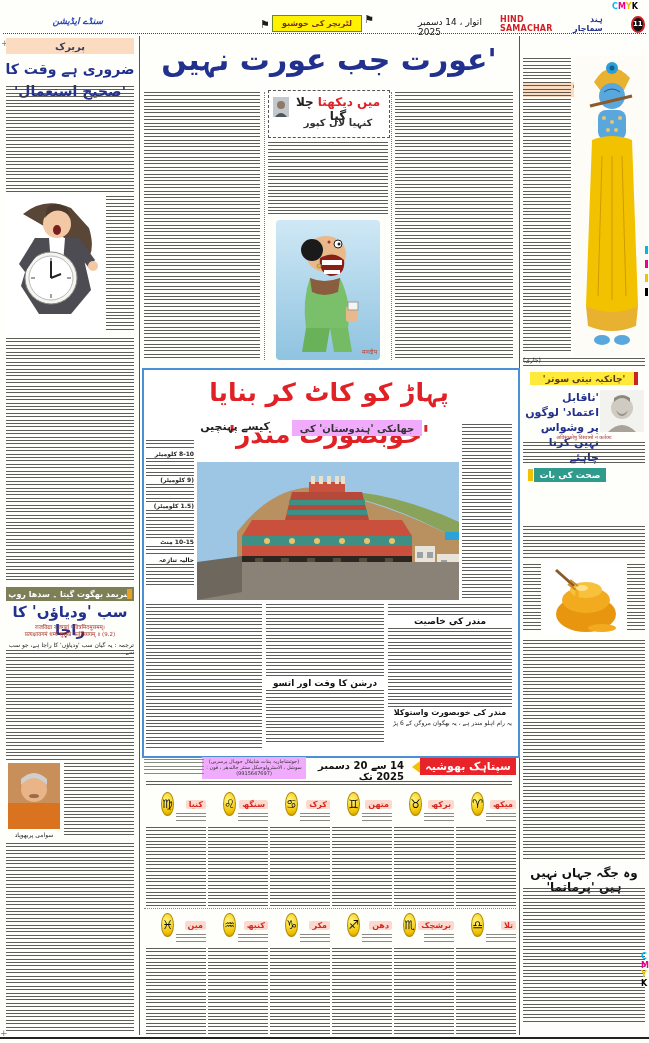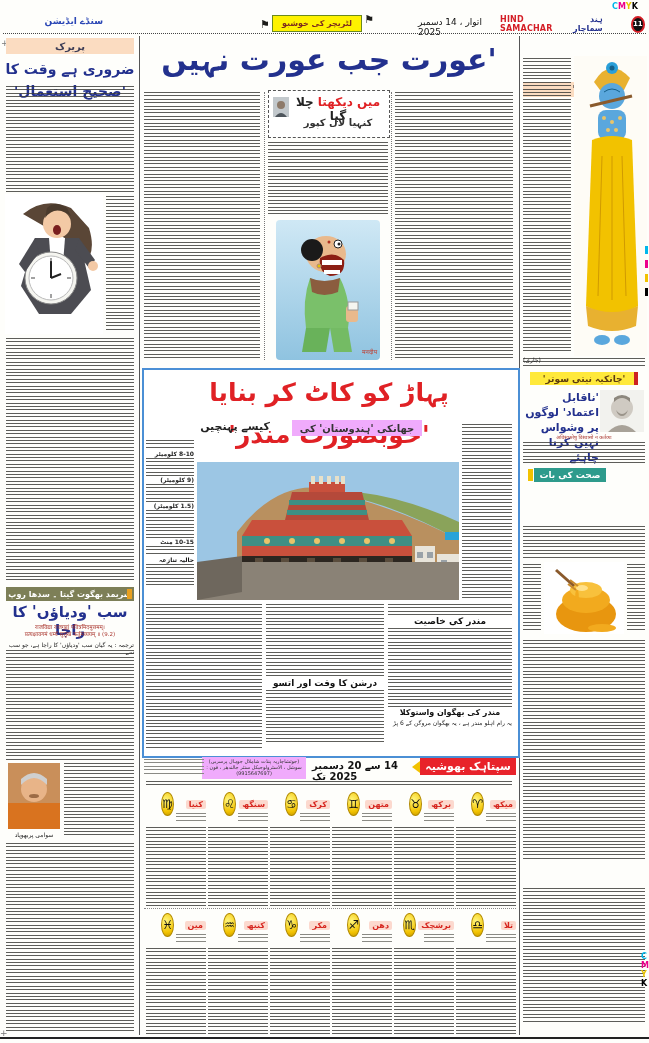--- a/index.html
+++ b/index.html
@@ -42,21 +42,21 @@
     <span style="font-size:8px;color:#d41e26;font-weight:bold;letter-spacing:.2px;direction:ltr;">HIND SAMACHAR</span>
   </div>
   <div class="abs rtl" style="left:418px;top:17px;width:85px;font-size:9px;font-weight:normal;color:#111;text-align:left;">اتوار ، 14 دسمبر 2025</div>
 
   <div class="abs" style="left:262px;top:15px;width:110px;height:18px;">
     <span class="abs" style="left:-2px;top:3px;font-size:11px;">⚑</span>
     <span class="abs" style="right:-2px;top:-2px;font-size:11px;">⚑</span>
     <div class="abs rtl" style="left:10px;top:0;width:88px;height:15px;background:#fef200;border:1px solid #6b8a1f;
          font-size:8px;font-weight:bold;color:#7c2a1e;display:flex;align-items:center;justify-content:center;">لٹریچر کی خوشبو</div>
   </div>
-  <div class="abs rtl" style="left:28px;top:16px;width:75px;font-size:9px;font-weight:bold;color:#2a46b5;">سنڈے ایڈیشن</div>
+  <div class="abs rtl" style="left:28px;top:16px;width:75px;font-size:9px;font-weight:bold;color:#2a46b5;font-style:italic;">سنڈے ایڈیشن</div>
 
   <div class="abs" style="left:3px;top:33px;width:643px;border-top:1px dotted #444;"></div>
 
   <div class="abs vrule" style="left:139px;top:36px;height:999px;"></div>
   <div class="abs vrule" style="left:519px;top:36px;height:999px;"></div>
   <div class="abs hline" style="left:0;top:1037px;width:649px;height:2px;"></div>
 
   <div class="abs peach rtl" style="left:6px;top:38px;width:128px;height:16px;display:flex;align-items:center;justify-content:center;font-size:10px;font-weight:bold;color:#3c3c55;">پریرک</div>
   <div class="abs rtl blue-head" style="left:4px;top:58px;width:132px;font-size:14px;line-height:22px;">ضروری ہے وقت کا 'صحیح استعمال'</div>
   <div class="abs lines" style="left:6px;top:86px;width:128px;height:106px;"></div>
@@ -237,34 +237,34 @@
       <rect x="0" y="100" width="262" height="38" fill="#8a8276"></rect>
       <path d="M0 100 L45 94 L45 130 L0 138 Z" fill="#6e675d"></path>
       <rect x="248" y="70" width="14" height="8" fill="#29a3d8"></rect>
     </svg>
   </div>
 
   <div class="abs" style="left:388px;top:604px;width:124px;">
     <div class="lines" style="height:12px;"></div>
     <div class="rtl" style="font-size:9px;font-weight:bold;text-align:center;color:#111;">مندر کی خاصیت</div>
     <div class="lines" style="height:80px;margin-top:2px;"></div>
-    <div class="rtl" style="font-size:8px;font-weight:bold;text-align:center;color:#111;">مندر کی بھگوان واستوکلا</div>
+    <div class="rtl" style="font-size:8px;font-weight:bold;text-align:center;color:#111;">مندر کی خوبصورت واستوکلا</div>
     <div class="rtl" style="font-size:6px;color:#222;margin-top:2px;">یہ رام اہلو مندر ہے ، یہ بھگوان مروگن کے 6 پڑ</div>
   </div>
   <div class="abs" style="left:266px;top:604px;width:118px;">
     <div class="lines" style="height:74px;"></div>
     <div class="rtl" style="font-size:9px;font-weight:bold;text-align:center;color:#111;">درشن کا وقت اور اتسو</div>
     <div class="lines" style="height:52px;margin-top:2px;"></div>
   </div>
   <div class="abs lines" style="left:146px;top:604px;width:116px;height:144px;"></div>
 
   <div class="abs" style="left:142px;top:757px;width:374px;height:22px;">
     <div class="abs rtl" style="right:0;top:1px;width:96px;height:17px;background:#e8232a;color:#fff;font-size:11px;font-weight:bold;display:flex;align-items:center;justify-content:center;">سپتاہک بھوشیہ</div>
     <div class="abs" style="right:96px;top:4px;width:0;height:0;border-top:6px solid transparent;border-bottom:6px solid transparent;border-right:8px solid #f2c200;"></div>
-    <div class="abs rtl" style="right:112px;top:3px;width:92px;font-size:10px;font-weight:bold;color:#111;text-align:left;">14 سے 20 دسمبر 2025 تک</div>
+    <div class="abs rtl" style="right:112px;top:3px;width:92px;font-size:10px;font-weight:bold;color:#111;text-align:right;">14 سے 20 دسمبر 2025 تک</div>
     <div class="abs pinkbox rtl tiny" style="right:210px;top:0;width:100px;height:20px;padding:1px 2px;color:#333;text-align:center;">
       <div>(جوتشاچاریہ پنڈت شاملال جوہال پرسربی)</div>
       <div>سوشل ، الاسٹرولوجیکل سنٹر جالندھر ، فون : (9915647697)</div>
     </div>
     <div class="abs lines-lt" style="left:2px;top:2px;width:60px;height:16px;"></div>
   </div>
   <div class="abs lines" style="left:146px;top:781px;width:366px;height:7px;"></div>
 
   <div class="abs rtl" style="left:144px;top:792px;width:372px;display:flex;flex-direction:row;gap:2px;">
     <div class="zcell">
@@ -438,20 +438,21 @@
           <line x1="24" y1="22" x2="32" y2="28"></line>
         </g>
       <path d="M34 28 Q36 36 33 40 Q30 36 32 28 Z" fill="#f2aa1e"></path>
       <ellipse cx="58" cy="66" rx="14" ry="4" fill="#f2aa1e"></ellipse>
     </svg>
   </div>
   <div class="abs lines" style="left:523px;top:564px;width:18px;height:68px;"></div>
   <div class="abs lines" style="left:627px;top:564px;width:18px;height:68px;"></div>
   <div class="abs lines" style="left:523px;top:640px;width:122px;height:220px;"></div>
 
+  <div class="abs rtl" style="left:523px;top:866px;width:122px;text-align:center;font-size:12px;font-weight:bold;color:#111;">وہ جگہ جہاں نہیں ہیں 'پرماتما'</div>
   <div class="abs lines" style="left:523px;top:888px;width:122px;height:136px;"></div>
 
   <div class="abs" style="left:645px;top:246px;width:3px;height:8px;background:#00b7eb;"></div>
   <div class="abs" style="left:645px;top:260px;width:3px;height:8px;background:#ec008c;"></div>
   <div class="abs" style="left:645px;top:274px;width:3px;height:8px;background:#f2c200;"></div>
   <div class="abs" style="left:645px;top:288px;width:3px;height:8px;background:#000;"></div>
   <div class="abs" style="left:641px;top:952px;display:flex;flex-direction:column;">
     <span class="cmyk-letter" style="color:#00b7eb">C</span>
     <span class="cmyk-letter" style="color:#ec008c">M</span>
     <span class="cmyk-letter" style="color:#e8c400">Y</span>

